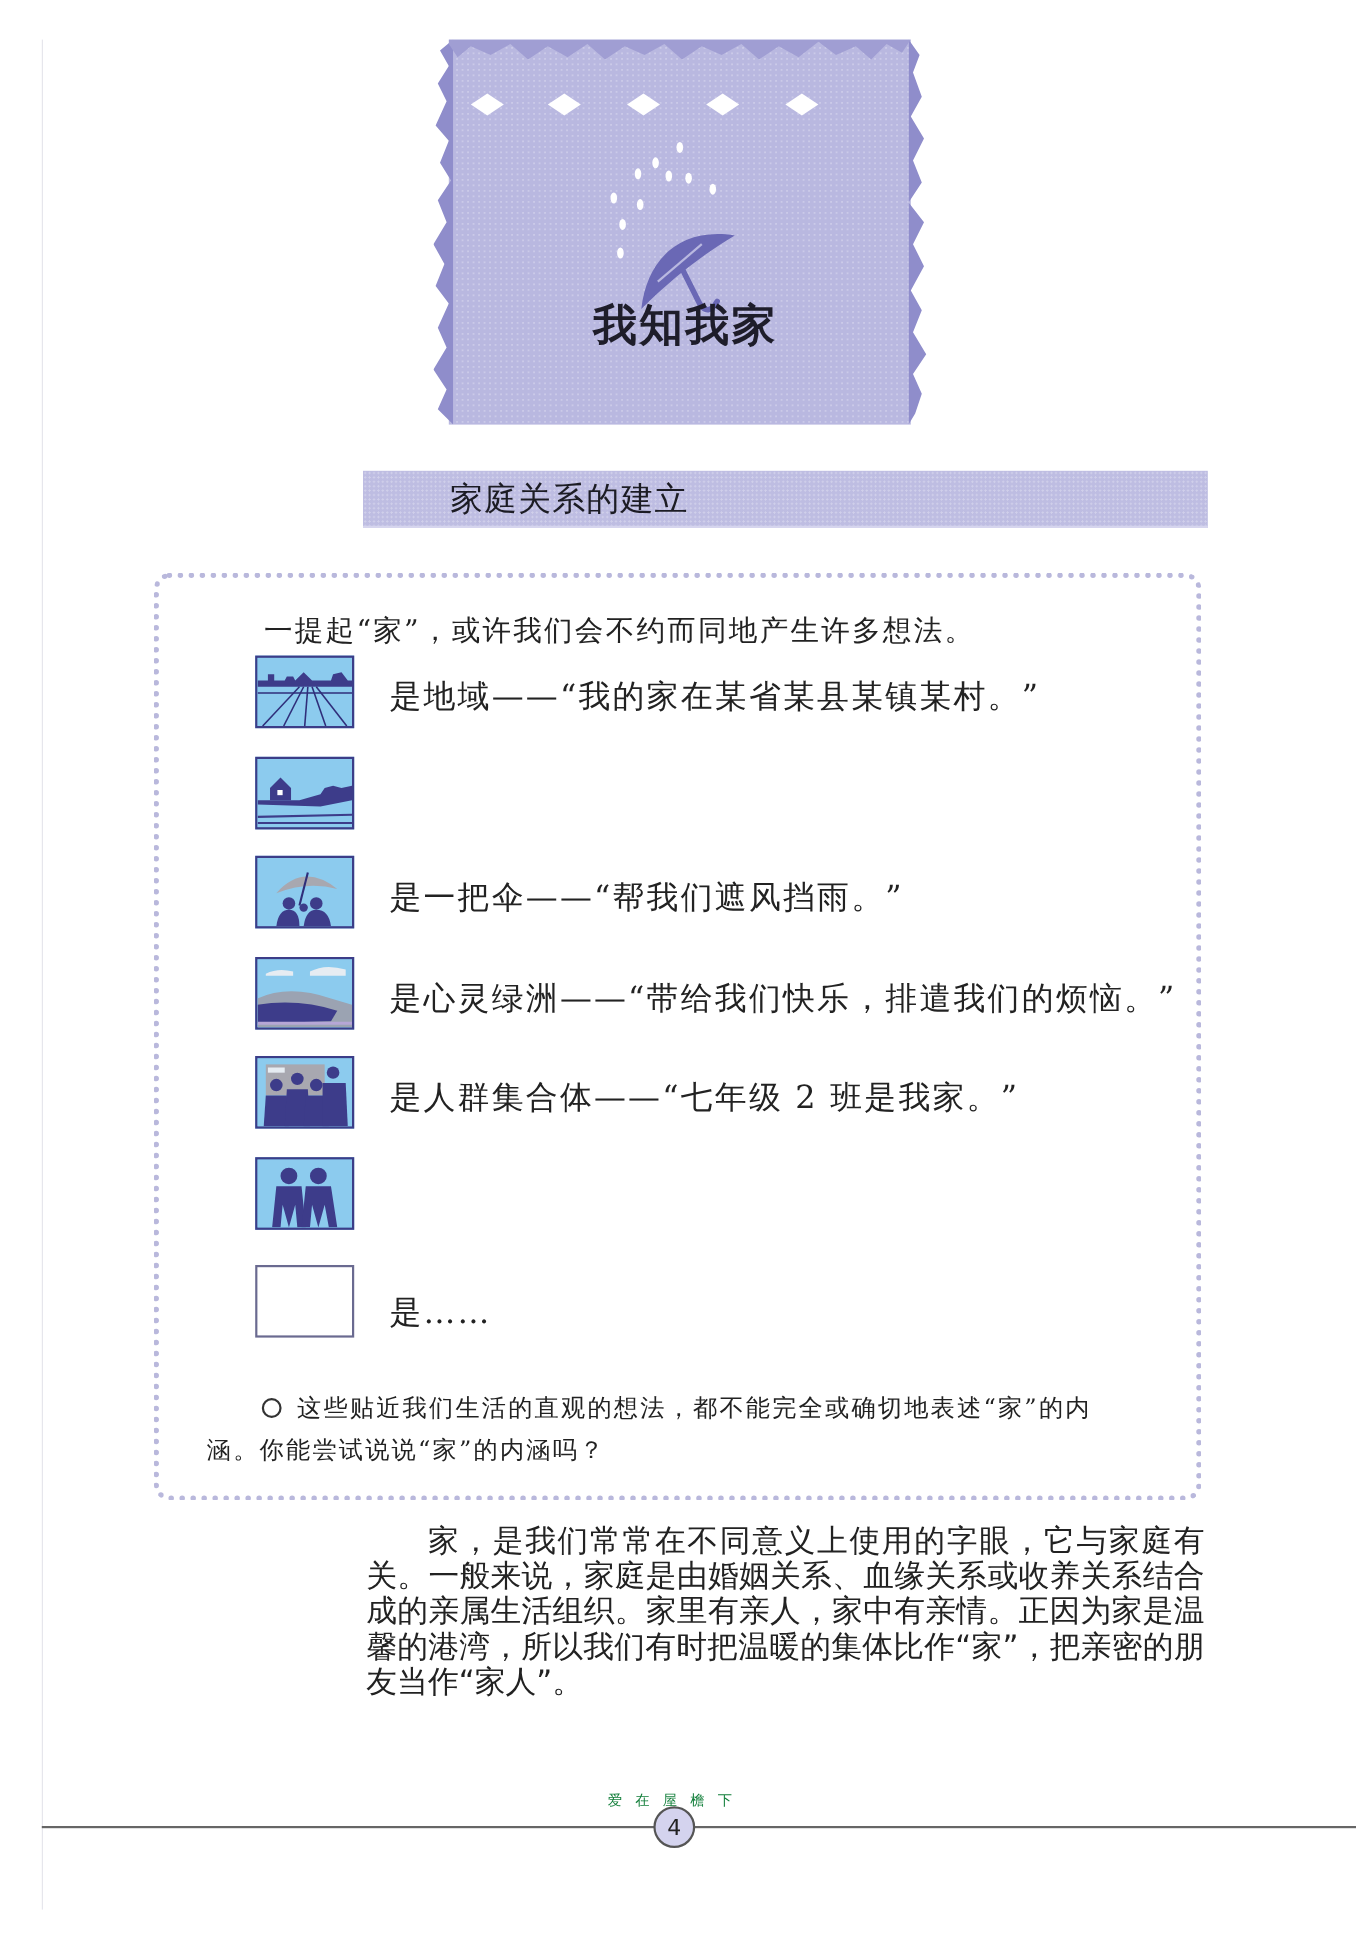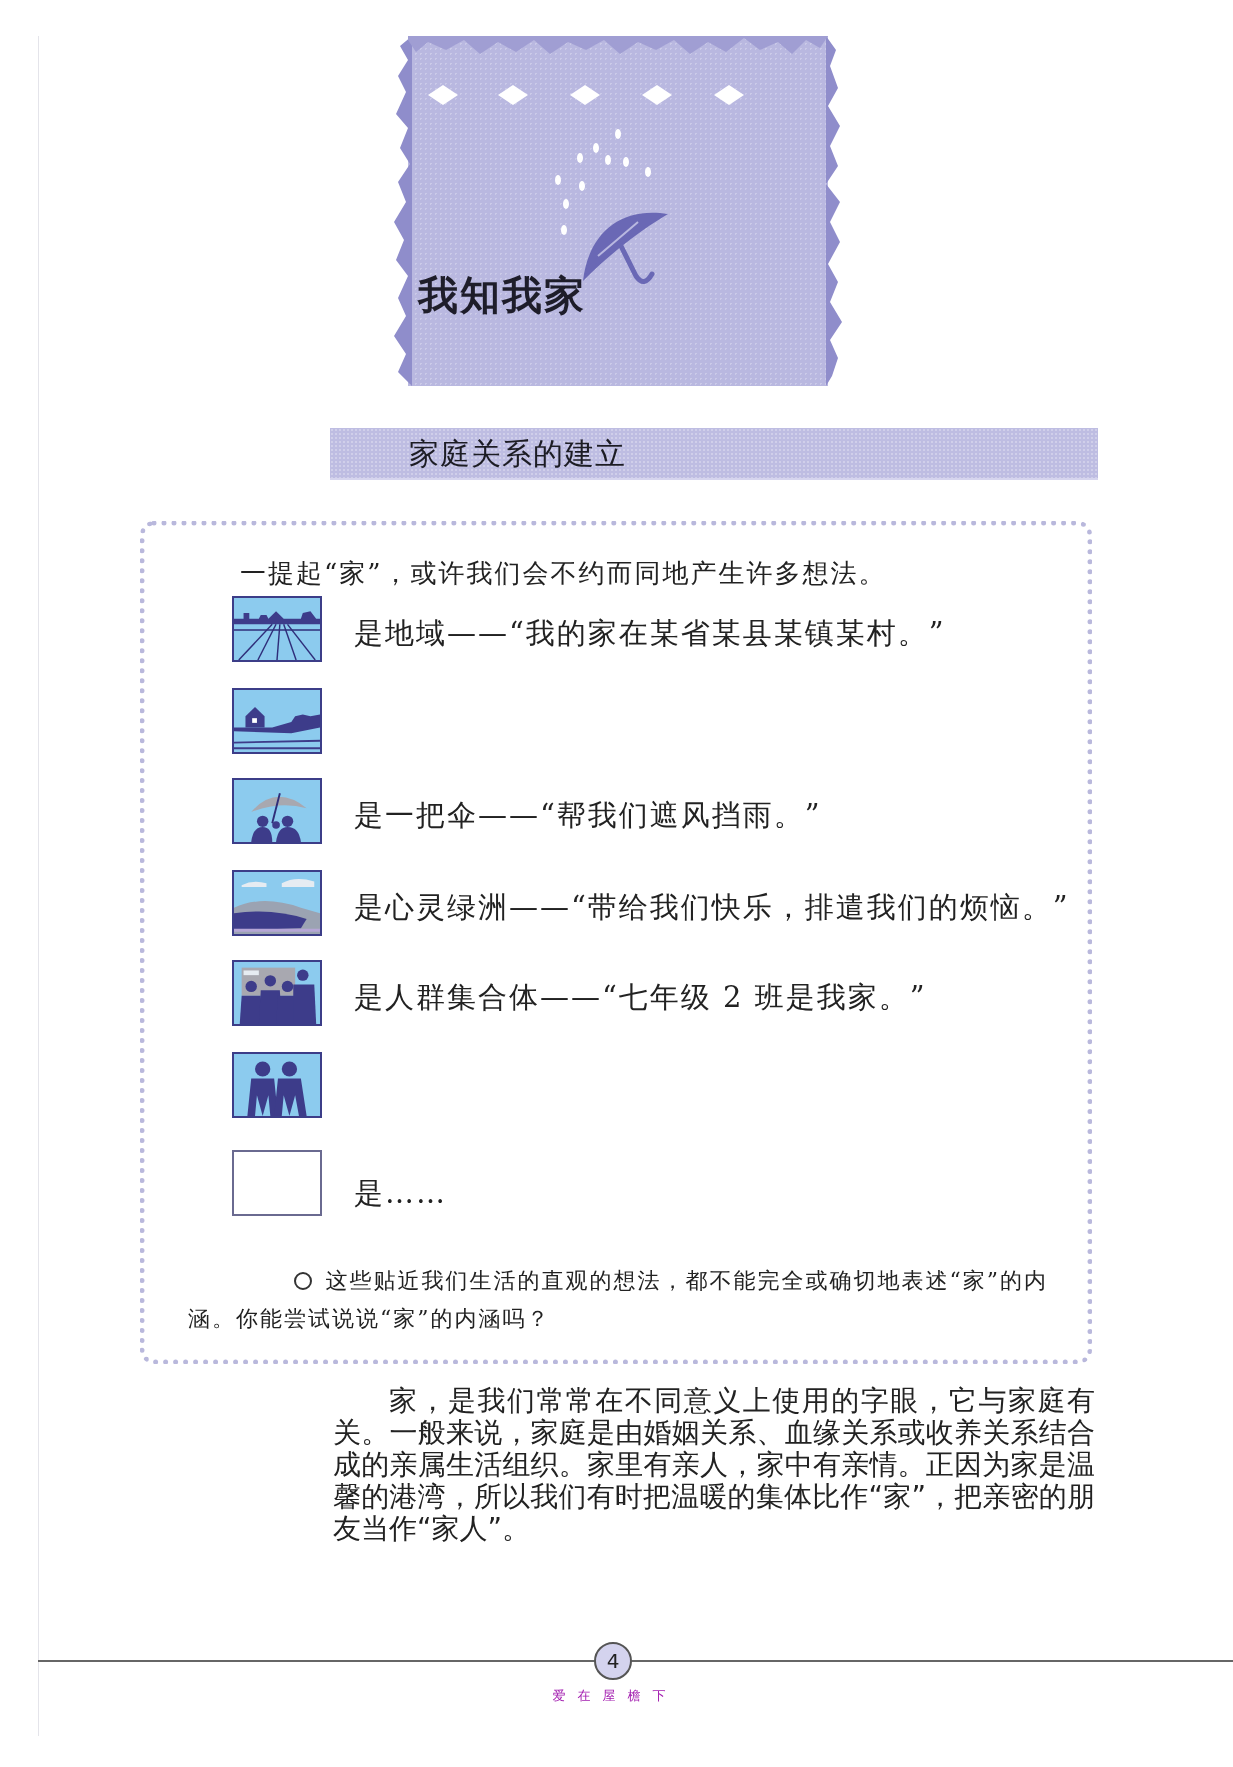--- a/index.html
+++ b/index.html
@@ -21,21 +21,21 @@
       background-size: 5px 5px;
     }
     .banner-jag { position: absolute; top: 0; height: 100%; width: 18px; }
     .banner-jag.left { left: -14px; }
     .banner-jag.right { right: -16px; }
     .banner-jag.bottom { position: absolute; left: 0; bottom: -18px; width: 100%; height: 20px; }
     .diamonds { position: absolute; top: 44px; left: 0; width: 100%; height: 30px; }
     .umbrella { position: absolute; left: 130px; top: 90px; width: 140px; height: 170px; }
     .chapter-title {
       position: absolute; left: 0; top: 232px; width: 100%;
-      font-size: 40px; font-weight: bold; color: #1e1d2a;
+      text-align: center; font-size: 40px; font-weight: bold; color: #1e1d2a;
       letter-spacing: 2px; padding-left: 10px;
     }
     
     .section-head {
       position: absolute; left: 330px; top: 428px; width: 768px; height: 52px;
       background: #bebde2;
       background-image: radial-gradient(rgba(255,255,255,0.28) 1px, transparent 1px);
       background-size: 4px 4px;
       border-bottom: 2px solid #d6d5ee;
     }
@@ -60,21 +60,21 @@
     }
     .thumb svg { width: 100%; height: 100%; display: block; }
     .thumb.blank { background: #ffffff; border-color: #6a6a90; }
     .item-text {
       position: absolute; left: 122px; top: 18px; font-size: 29px; letter-spacing: 2px; white-space: nowrap;
     }
     .question {
       position: absolute; left: 188px; top: 1262px; width: 860px;
       font-size: 22px; line-height: 38px; letter-spacing: 2px;
     }
-    .question .q1 { display: block; padding-left: 50px; text-align: right; }
+    .question .q1 { display: block; padding-left: 50px; }
     .q-icon {
       display: inline-block; width: 18px; height: 18px; border: 2px solid #333; border-radius: 50%;
       vertical-align: -2px; margin-right: 14px;
     }
     .body-text {
       position: absolute; left: 333px; top: 1385px; width: 762px;
       font-size: 28px; line-height: 32px; text-align: justify;
       font-family: "DejaVu Sans", "Liberation Sans", sans-serif; color: #222;
     }
     .body-text p { text-indent: 2em; }
@@ -82,22 +82,22 @@
     .footer-line {
       position: absolute; left: 38px; top: 1660px; width: 1195px; height: 2px; background: #666;
     }
     .page-num {
       position: absolute; left: 594px; top: 1642px; width: 38px; height: 38px;
       border: 2px solid #555; border-radius: 50%; background: #d4d3ee;
       text-align: center; line-height: 34px; font-size: 20px;
       font-family: "DejaVu Sans", "Liberation Sans", sans-serif;
     }
     .footer-title {
-      position: absolute; left: 540px; top: 1687px; width: 150px; text-align: center;
-      font-size: 13px; letter-spacing: 12px; color: #a21caf;
+      position: absolute; left: 540px; top: 1628px; width: 150px; text-align: center;
+      font-size: 13px; letter-spacing: 12px; color: #15803d;
     }
   </style>
 </head>
 <body>
 
 <div class="page-edge"></div>
 
 <div class="banner">
   <svg class="banner-jag left" viewBox="0 0 18 350" preserveAspectRatio="none">
     <polygon fill="#8f8dcb" points="18,0 6,10 14,24 4,40 12,56 2,78 14,92 6,112 16,128 4,146 12,166 0,186 10,204 2,224 14,240 4,262 12,280 0,300 12,318 4,336 18,350"></polygon>

